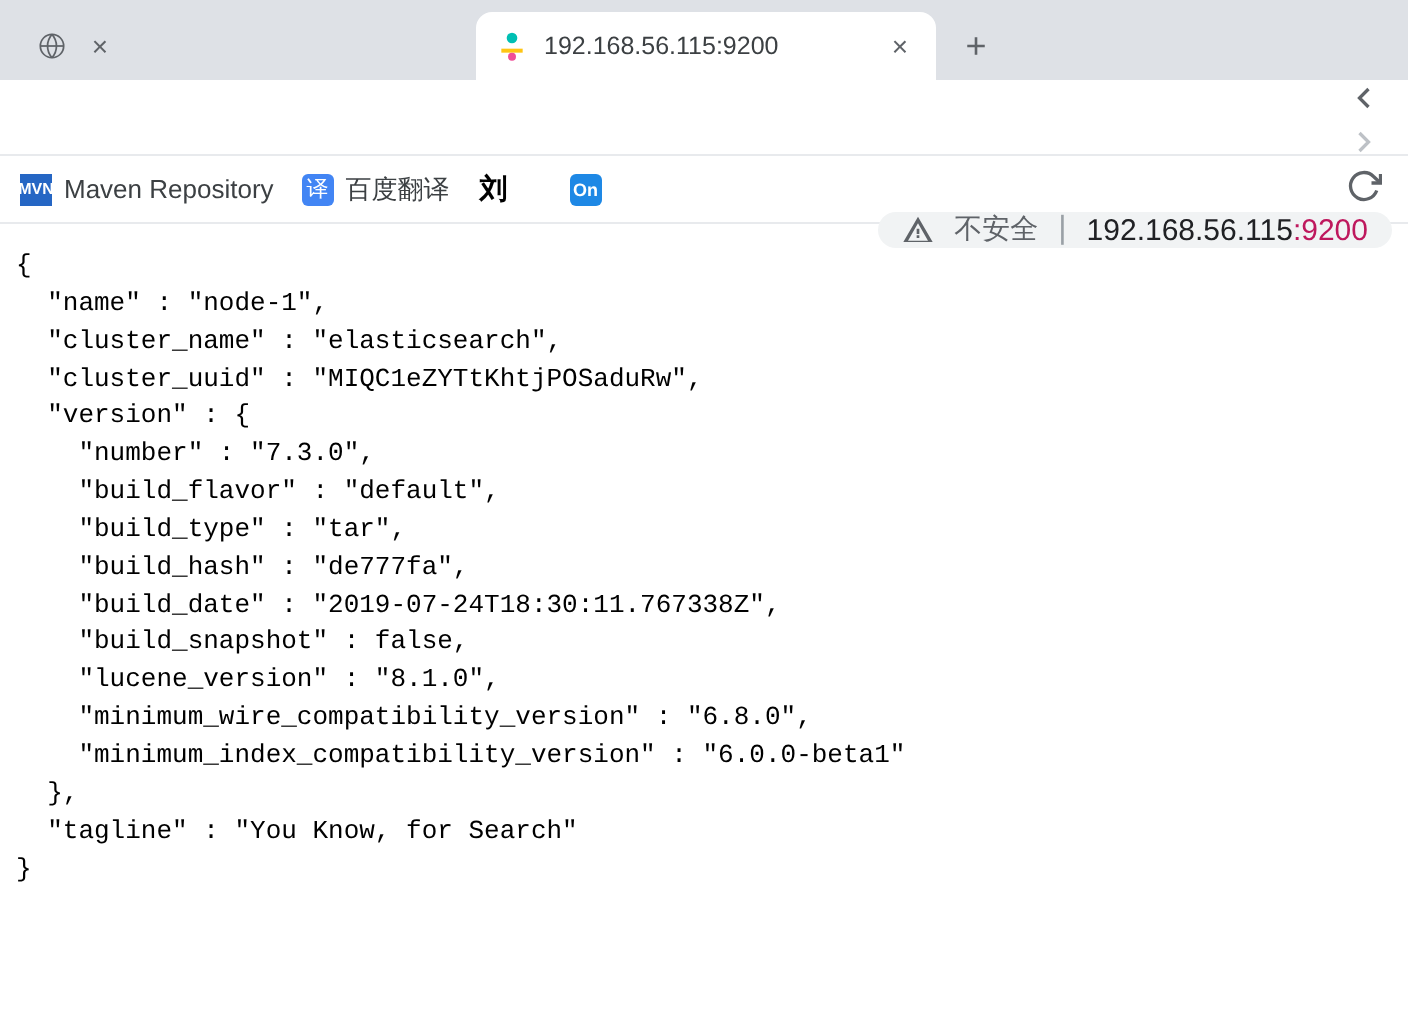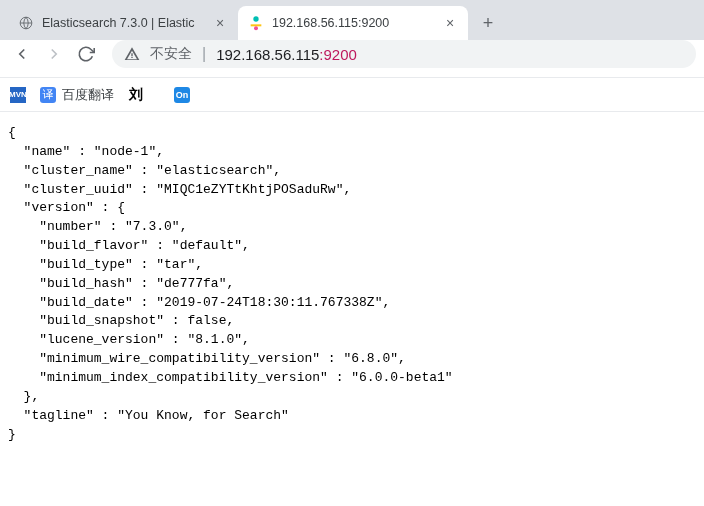--- a/index.html
+++ b/index.html
@@ -7,21 +7,21 @@
   
   .tab-strip { height: 40px; background: #dee1e6; display: flex; align-items: flex-end; padding-left: 8px; }
   .tab { height: 34px; display: flex; align-items: center; padding: 0 10px; font-size: 12.5px; color: #3c4043; position: relative; border-radius: 8px 8px 0 0; min-width: 0; width: 230px; }
   .tab.inactive { background: transparent; }
   .tab.active { background: #fff; }
   .tab-favicon { width: 16px; height: 16px; margin-right: 8px; flex-shrink: 0; display: flex; align-items: center; justify-content: center; }
   .tab-title { flex: 1; white-space: nowrap; overflow: hidden; text-overflow: ellipsis; }
   .tab-close { width: 16px; height: 16px; display: flex; align-items: center; justify-content: center; color: #5f6368; font-size: 14px; cursor: pointer; }
   .new-tab { width: 28px; height: 28px; display: flex; align-items: center; justify-content: center; color: #5f6368; font-size: 18px; cursor: pointer; margin-left: 6px; margin-bottom: 3px; }
   
-  .toolbar { height: 38px; background: #fff; display: flex; align-items: flex-start; padding: 0 8px; gap: 4px; border-bottom: 1px solid #e8eaed; }
+  .toolbar { height: 38px; background: #fff; display: flex; align-items: flex-end; padding: 0 8px; gap: 4px; border-bottom: 1px solid #e8eaed; flex-direction: column; }
   .nav-btn { width: 28px; height: 28px; display: flex; align-items: center; justify-content: center; color: #5f6368; cursor: pointer; border-radius: 50%; }
   .nav-btn.disabled { color: #bdc1c6; cursor: default; }
   .address-bar { flex: 1; height: 28px; background: #f1f3f4; border-radius: 14px; display: flex; align-items: center; padding: 0 12px; margin-left: 8px; gap: 10px; }
   .warn-icon { width: 16px; height: 16px; color: #5f6368; }
   .insecure-label { color: #5f6368; font-size: 14px; }
   .sep { color: #9aa0a6; }
   .url { font-size: 15px; color: #202124; }
   .url .port { color: #be185d; }
   
   .bookmarks { height: 34px; background: #fff; display: flex; align-items: center; padding: 0 10px; gap: 14px; border-bottom: 1px solid #e8eaed; font-size: 13px; color: #3c4043; }
@@ -41,21 +41,20 @@
 
 <div class="tab-strip">
   <div class="tab inactive">
     <span class="tab-favicon">
       <svg class="globe-icon" width="14" height="14" viewBox="0 0 24 24">
           <circle cx="12" cy="12" r="10"></circle>
           <line x1="2" y1="12" x2="22" y2="12"></line>
           <path d="M12 2a15 15 0 010 20M12 2a15 15 0 000 20"></path>
         </svg>
     </span>
-    <span class="tab-title">Elasticsearch 7.3.0 | Elastic</span>
     <span class="tab-close">×</span>
   </div>
   <div class="tab active">
     <span class="tab-favicon es-favicon">
       <svg width="16" height="16" viewBox="0 0 24 24">
           <circle cx="12" cy="6" r="4"></circle>
           <path d="M4 14h16v3H4z"></path>
           <circle cx="12" cy="20" r="3"></circle>
         </svg>
     </span>
@@ -90,20 +89,21 @@
     </span>
     <span class="insecure-label">不安全</span>
     <span class="sep">|</span>
     <span class="url"><span>192.168.56.115</span><span class="port">:9200</span></span>
   </div>
 </div>
 
 <div class="bookmarks">
   <div class="bm">
     <span class="bm-icon" style="background:#2566c4;color:#fff;font-size:8px;font-weight:bold;font-family:Arial;">MVN</span>
+    <span>Maven Repository</span>
   </div>
   <div class="bm">
     <span class="bm-icon" style="background:#4285f4;color:#fff;font-size:11px;border-radius:3px;">译</span>
     <span>百度翻译</span>
   </div>
   <div class="bm">
     <span class="bm-icon" style="color:#000;font-size:14px;font-weight:bold;">刘</span>
   </div>
   <div class="bm">
     <span class="bm-icon" style="background:#1e88e5;color:#fff;font-size:9px;font-weight:bold;border-radius:3px;margin-left:16px;">On</span>

